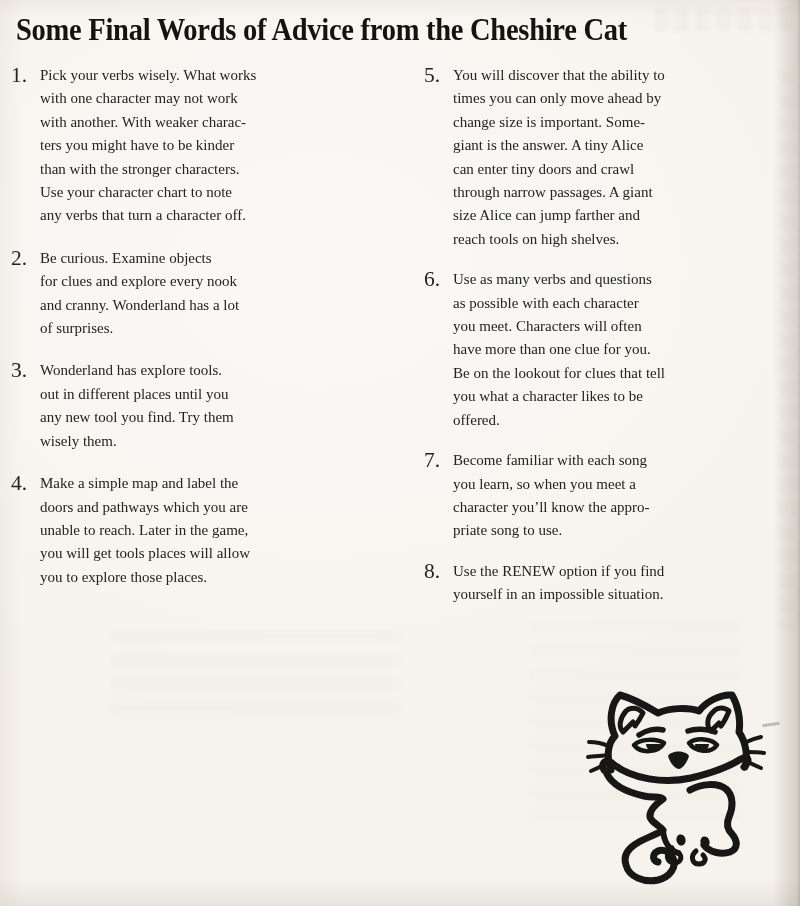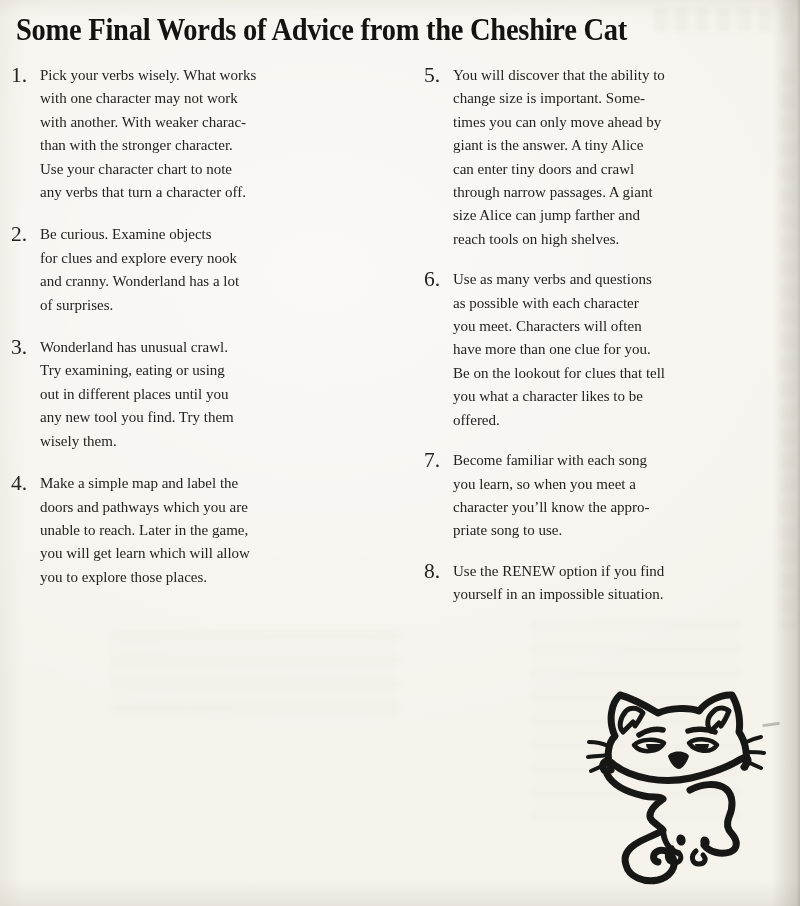--- a/index.html
+++ b/index.html
@@ -72,65 +72,65 @@
   <div class="scan-speck"></div>
 
   <div class="columns">
     <div class="advice-column left">
     <div class="advice-item">
       <span class="advice-number">1.</span>
       <span class="advice-text">
             <span class="line">Pick your verbs wisely. What works</span>
             <span class="line">with one character may not work</span>
             <span class="line">with another. With weaker charac-</span>
-            <span class="line">than with the stronger character.</span>
+            <span class="line">ters you might have to be kinder</span>
+            <span class="line">than with the stronger characters.</span>
             <span class="line">Use your character chart to note</span>
             <span class="line">any verbs that turn a character off.</span>
           </span>
     </div>
 
     <div class="advice-item">
       <span class="advice-number">2.</span>
       <span class="advice-text">
             <span class="line">Be curious. Examine objects</span>
             <span class="line">for clues and explore every nook</span>
             <span class="line">and cranny. Wonderland has a lot</span>
             <span class="line">of surprises.</span>
           </span>
     </div>
 
     <div class="advice-item">
       <span class="advice-number">3.</span>
       <span class="advice-text">
-            <span class="line">Wonderland has unusual crawl.</span>
-            <span class="line">Try examining, eating or using</span>
+            <span class="line">Wonderland has explore tools.</span>
             <span class="line">out in different places until you</span>
             <span class="line">any new tool you find. Try them</span>
             <span class="line">wisely them.</span>
           </span>
     </div>
 
     <div class="advice-item">
       <span class="advice-number">4.</span>
       <span class="advice-text">
             <span class="line">Make a simple map and label the</span>
             <span class="line">doors and pathways which you are</span>
             <span class="line">unable to reach. Later in the game,</span>
-            <span class="line">you will get learn which will allow</span>
+            <span class="line">you will get tools places will allow</span>
             <span class="line">you to explore those places.</span>
           </span>
     </div>
   </div>
     <div class="advice-column right">
     <div class="advice-item">
       <span class="advice-number">5.</span>
       <span class="advice-text">
             <span class="line">You will discover that the ability to</span>
+            <span class="line">times you can only move ahead by</span>
             <span class="line">change size is important. Some-</span>
-            <span class="line">times you can only move ahead by</span>
             <span class="line">giant is the answer. A tiny Alice</span>
             <span class="line">can enter tiny doors and crawl</span>
             <span class="line">through narrow passages. A giant</span>
             <span class="line">size Alice can jump farther and</span>
             <span class="line">reach tools on high shelves.</span>
           </span>
     </div>
 
     <div class="advice-item">
       <span class="advice-number">6.</span>

